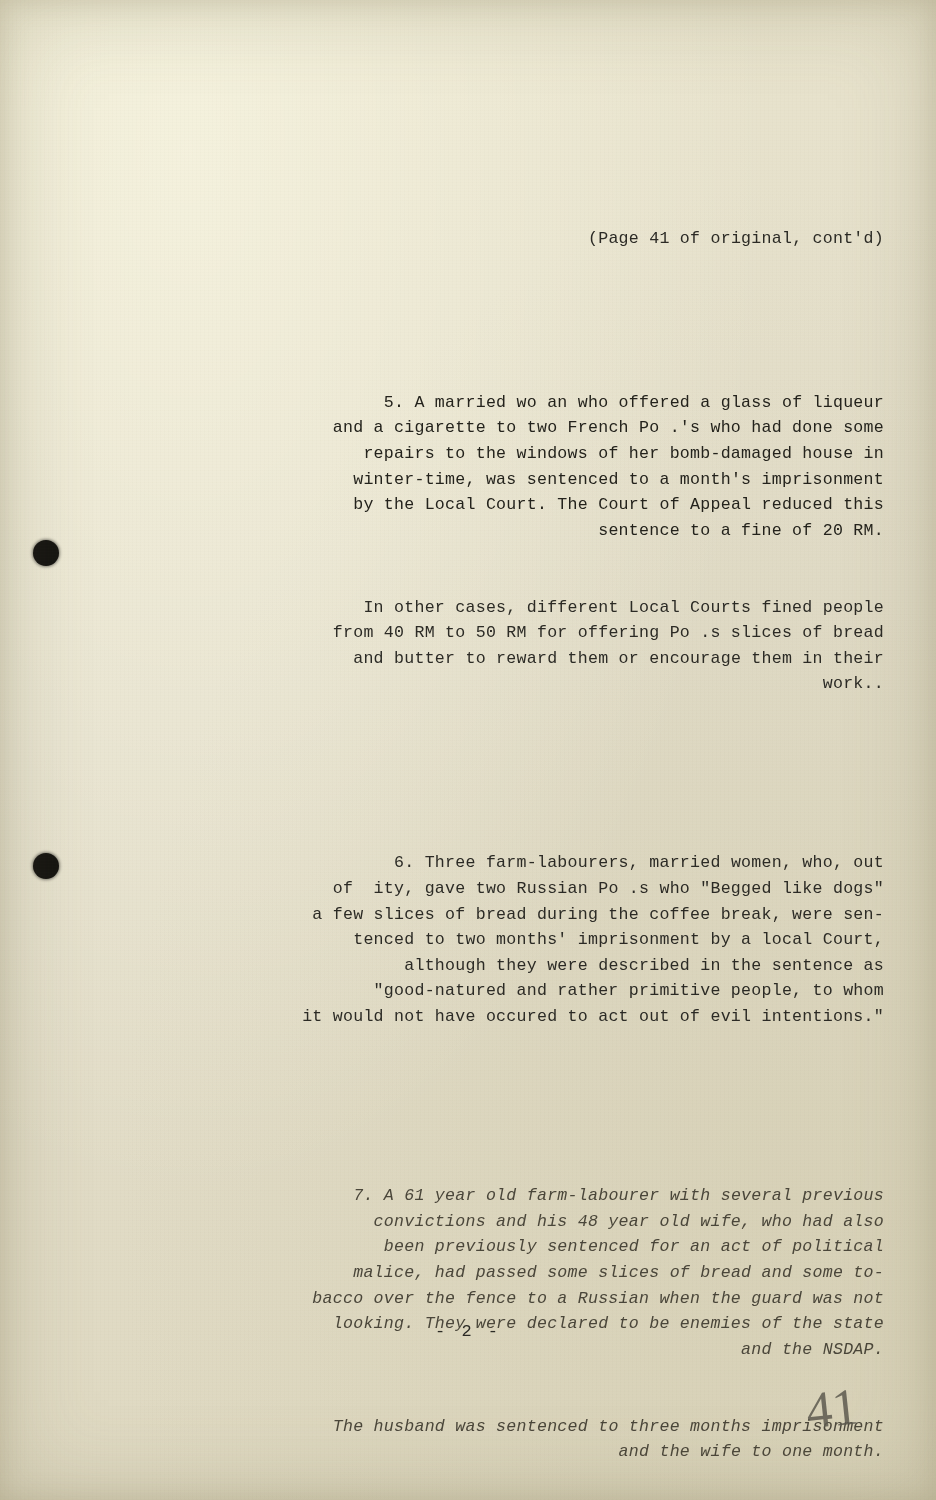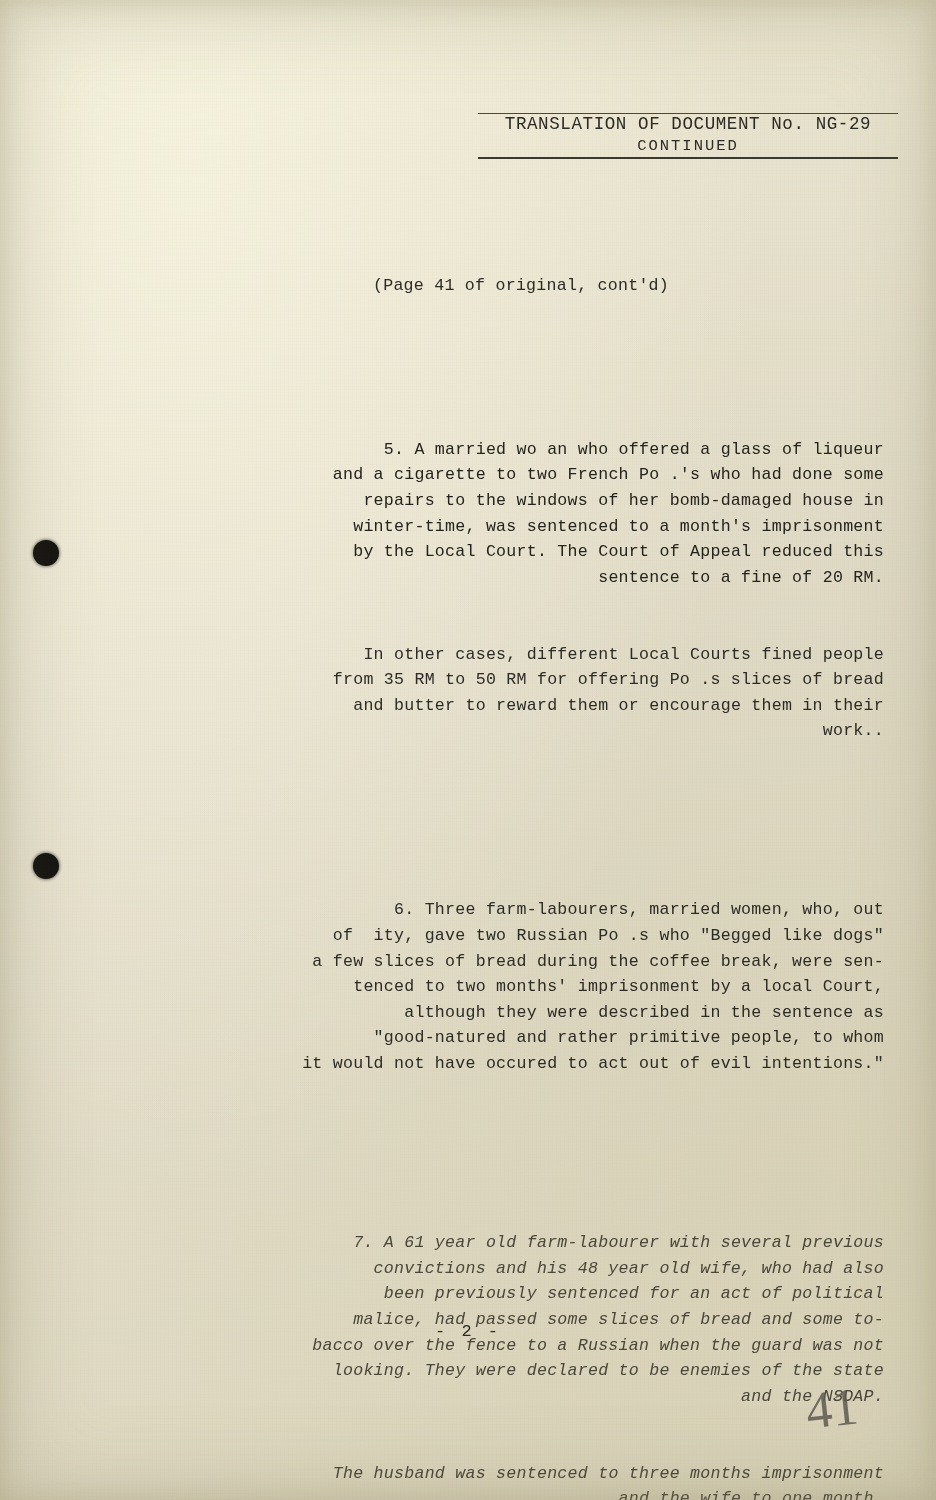--- a/index.html
+++ b/index.html
@@ -82,22 +82,21 @@
     position: absolute;
     left: 158px;
     top: 175px;
     width: 726px;
     font-size: 16.6px;
     line-height: 25.6px;
     letter-spacing: 0.25px;
     white-space: pre-wrap;
   }
   .center-line {
-    text-align: center;
-    margin-top: 47px;
+    text-align: right;
   }
   .para {
     margin: 0;
     white-space: pre-wrap;
     text-align: right;
   }
   .gap-sm { height: 25.6px; }
   .gap-xs { height: 10px; }
 
   .faded { color: #4a463a; font-style: italic; }
@@ -125,39 +124,33 @@
   }
 </style>
 </head>
 <body>
 
 <div class="page">
 
   <div class="hole h1"></div>
   <div class="hole h2"></div>
 
-  <div class="header">
-    <div class="rule top"></div>
-    <div class="line1">TRANSLATION OF DOCUMENT No.  NG-29</div>
-    <div class="line2">CONTINUED</div>
-    <div class="rule"></div>
-  </div>
 
   <div class="body-text">
     <div class="center-line">(Page 41 of original, cont'd)</div>
     <div class="gap-xs"></div>
 
     <p class="para strong">     5. A married wo an who offered a glass of liqueur
 and a cigarette to two French Po .'s who had done some
 repairs to the windows of her bomb-damaged house in
 winter-time, was sentenced to a month's imprisonment
 by the Local Court. The Court of Appeal reduced this
 sentence to a fine of 20 RM.</p>
     <p class="para">     In other cases, different Local Courts fined people
-from 35 RM to 50 RM for offering Po .s slices of bread
+from 40 RM to 50 RM for offering Po .s slices of bread
 and butter to reward them or encourage them in their
 work..</p>
     <div class="gap-sm"></div>
 
     <p class="para">     6. Three farm-labourers, married women, who, out
 of  ity, gave two Russian Po .s who "Begged like dogs"
 a few slices of bread during the coffee break, were sen-
 tenced to two months' imprisonment by a local Court,
 although they were described in the sentence as
 "good-natured and rather primitive people, to whom

